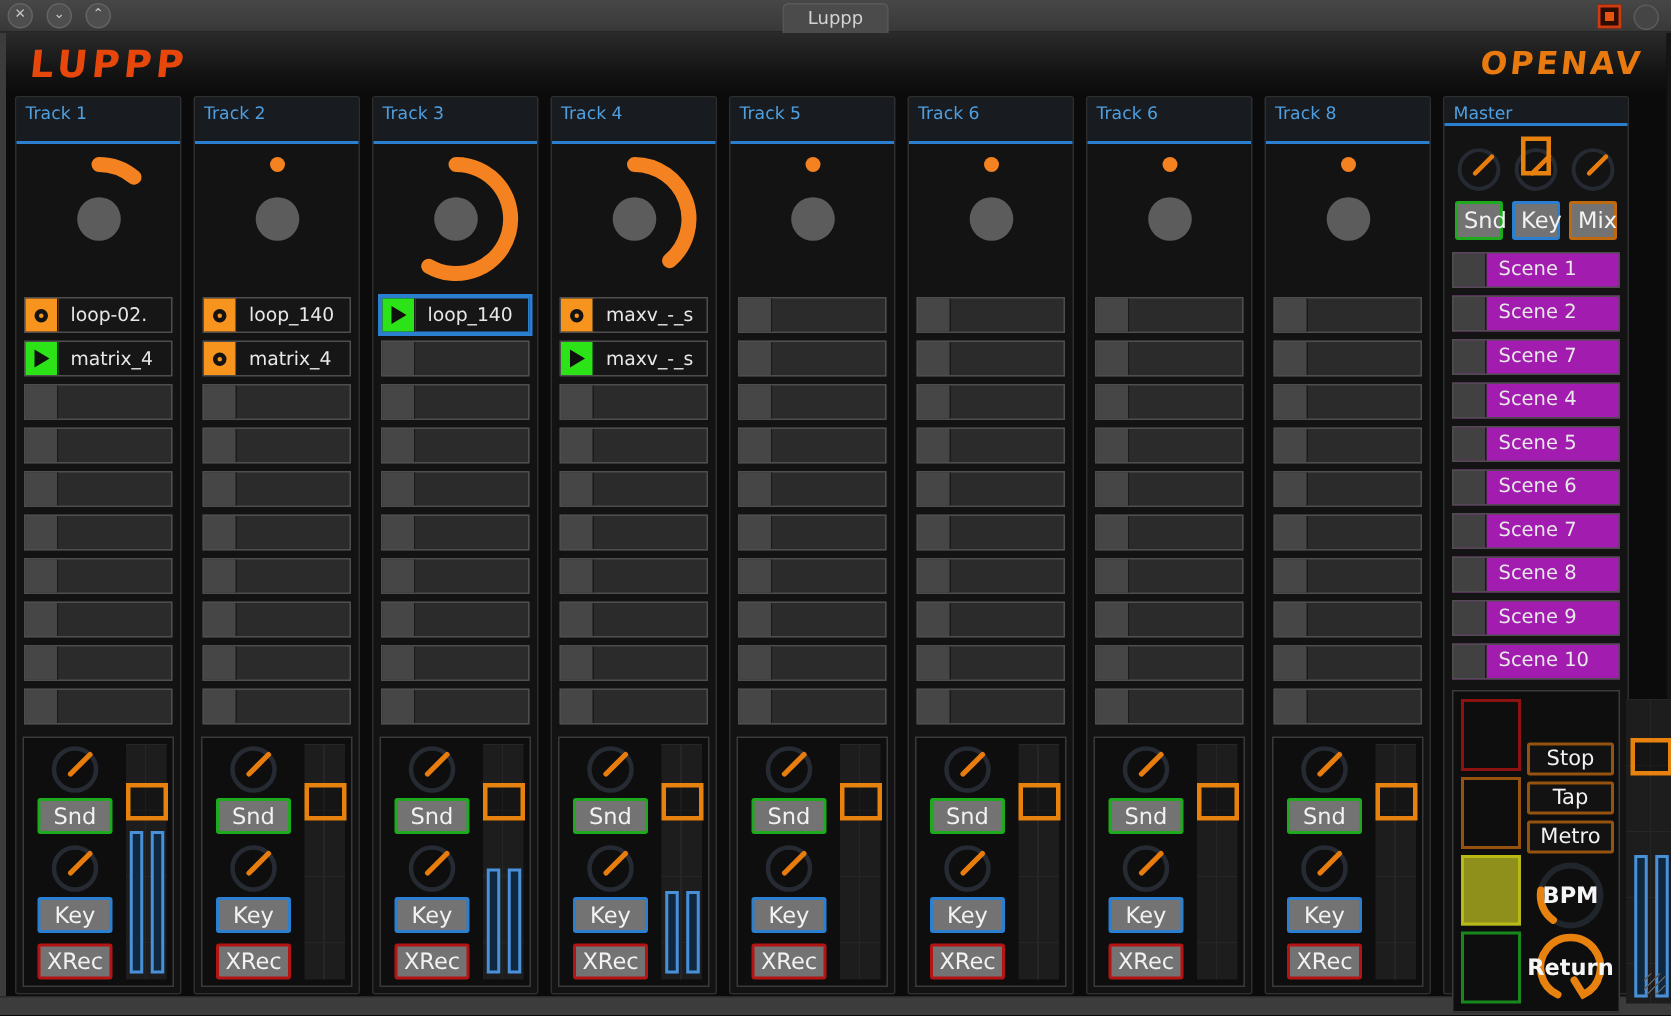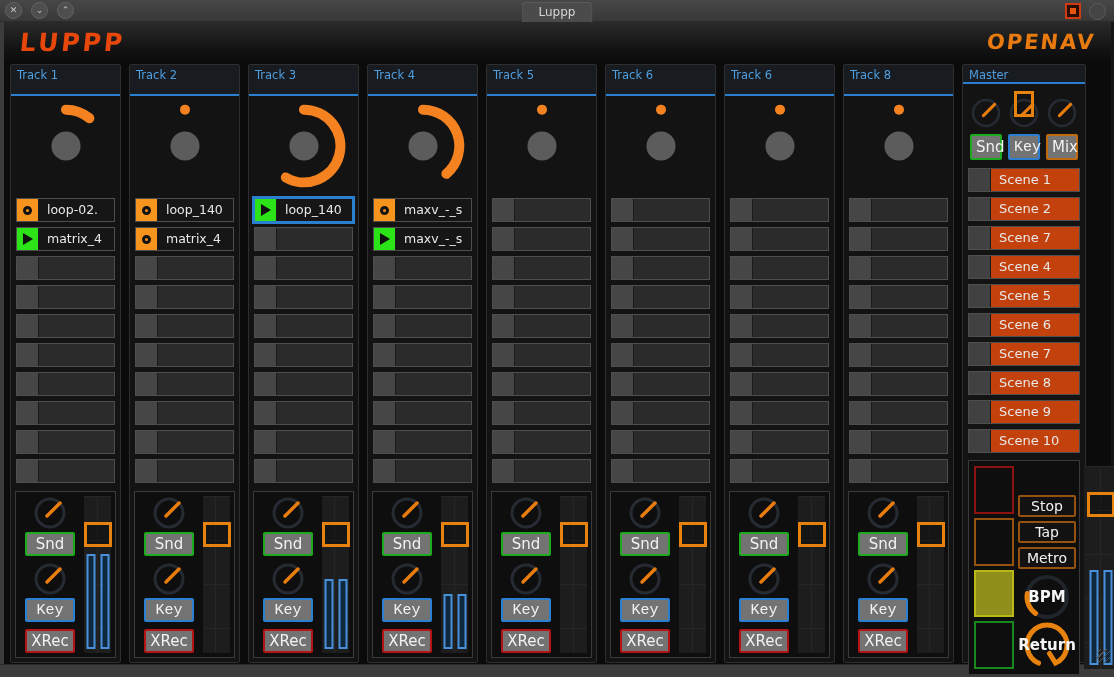--- a/index.html
+++ b/index.html
@@ -43,33 +43,33 @@
   .clips{margin:2px 5px 0;}
   .clip-row,.scene-row{display:flex;height:24px;margin-bottom:5px;border:1px solid #4e4e4e;background:#2b2b2b;cursor:default;}
   .clip-icon,.scene-icon{width:22px;flex:none;background:#464646;display:flex;align-items:center;justify-content:center;border-right:1px solid #1a1a1a;}
   .clip-label,.scene-label{flex:1;color:#e8e8e8;font-size:12.5px;line-height:22px;padding-left:8px;white-space:nowrap;overflow:hidden;}
   .clip-row.stop .clip-icon{background:#f7941e;}
   .clip-row.play .clip-icon{background:#2be316;}
   .clip-row.stop .glyph{width:9px;height:9px;border:3px solid #131313;border-radius:50%;}
   .clip-row.play .glyph{width:0;height:0;border-left:10px solid #101010;border-top:6px solid transparent;border-bottom:6px solid transparent;}
   .clip-row.stop,.clip-row.play{background:#161616;}
   .clip-row.selected{box-shadow:0 0 0 2px #2b7fd0;border-color:#2b7fd0;}
-  .scene-row{background:#c2410c;}
+  .scene-row{background:#a21caf;}
   .scene-icon{background:#414141;}
   .scene-label{font-size:13px;}
 
   
   .controls{margin:3px 4px 4px;border:1px solid #3a3a3a;background:#0e0e0e;flex:1;display:flex;padding:4px;}
   .ctrl-left{width:60px;display:flex;flex-direction:column;align-items:center;}
   .knob{width:46px;height:35px;}
   .knob circle{fill:none;stroke:#262b33;stroke-width:3;}
   .knob path{stroke:#e87d0e;stroke-width:3.5;stroke-linecap:round;fill:none;}
   .btn{height:24px;min-width:50px;margin:1px 0 6px;background:#737373;color:#f2f2f2;font-size:15px;border:2px solid #555;border-radius:2px;padding:0 4px;cursor:default;}
   .btn.green{border-color:#1daa1d;}
-  .btn.blue{border-color:#2b7fd0;font-family:Liberation Mono, monospace;}
+  .btn.blue{border-color:#2b7fd0;}
   .btn.red{border-color:#b41414;margin-bottom:0;}
   .btn.orange{border-color:#c06a10;}
   .fader{flex:1;margin-left:4px;position:relative;background:#1d1d1d;
     background-image:linear-gradient(to right,transparent calc(50% - 1px),#262626 calc(50% - 1px),#262626 50%,transparent 50%),linear-gradient(#262626 1px,transparent 1px);
     background-size:100% 100%,100% 44px;}
   .fader-handle{position:absolute;top:26px;left:50%;transform:translateX(-50%);width:28px;height:25px;border:3px solid #e8820e;background:rgba(0,0,0,.25);}
   .meters{position:absolute;bottom:4px;left:50%;transform:translateX(-50%);display:flex;gap:5px;align-items:flex-end;}
   .meter-bar{width:9px;border:2px solid #4a90d9;background:#10283e;}
 
   

